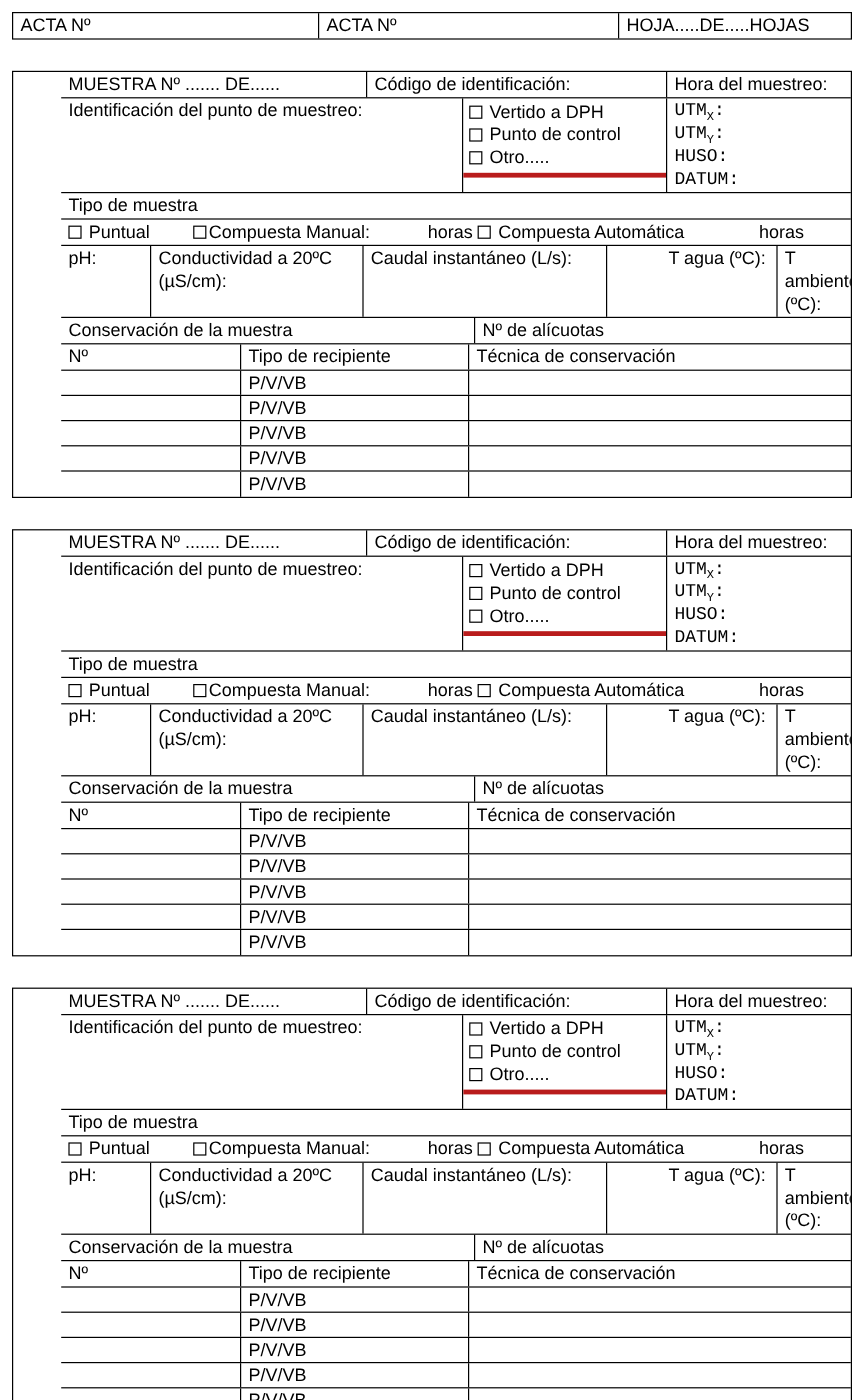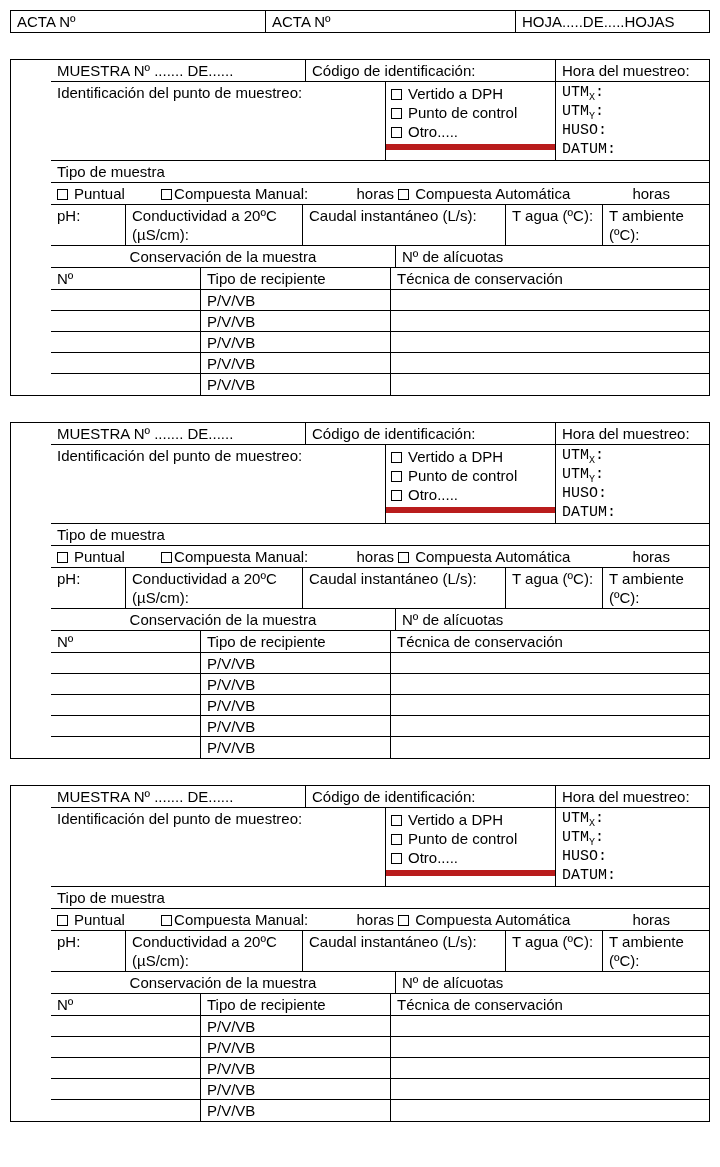--- a/index.html
+++ b/index.html
@@ -25,41 +25,41 @@
 
   .block { margin-top: 26px; padding-left: 40px; }
 
   
   .c-w255 { width: 255px; }
   .c-w250 { width: 250px; }
 
   
   .c-ident { width: 335px; }
   .c-checks { width: 170px; padding: 0; display: flex; flex-direction: column; }
-  .cb-group { padding: 2px 5px 3px; border-bottom: 6px solid #b91c1c; }
+  .cb-group { padding: 2px 5px 3px; border-bottom: 4px solid #b91c1c; }
   .cb-line { line-height: 19px; white-space: nowrap; }
   .utm-line { line-height: 19px; font-family: Liberation Mono, monospace; }
   sub { font-size: 10px; line-height: 0; }
 
   
   .c-full { flex: 1; }
   .tipo-opts { white-space: nowrap; }
   .opt-cm { margin-left: 32px; }
   .opt-h1 { margin-left: 44px; }
   .opt-ca { margin-left: 0; }
   .opt-h2 { margin-left: 58px; }
 
   
   .c-ph { width: 75px; }
   .c-cond { width: 177px; }
   .c-caudal { width: 203px; }
-  .c-tagua { width: 97px; }
-
-  
-  .c-cons { width: 345px; text-align: center; }
+  .c-tagua { width: 97px; margin-left: 45px; }
+
+  
+  .c-cons { width: 345px; }
 
   
   .c-num { width: 150px; }
   .c-recip { width: 190px; }
   .data-row { height: 21px; }
 
   
   .cb {
     display: inline-block;
     width: 11px; height: 11px;

